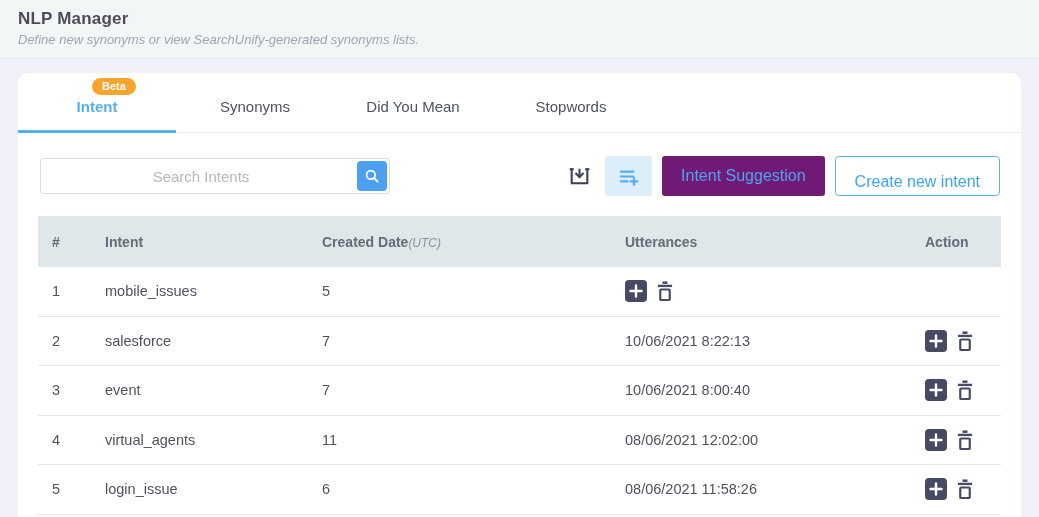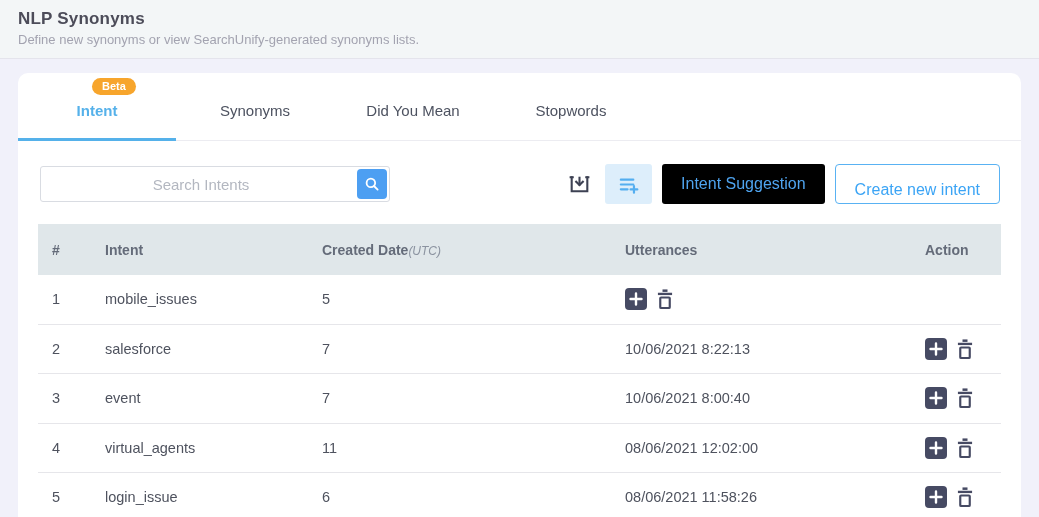--- a/index.html
+++ b/index.html
@@ -18,32 +18,33 @@
   .page-title {
     font-size: 17px;
     font-weight: bold;
     color: #4c4c59;
     letter-spacing: .2px;
   }
   .page-subtitle {
     font-size: 13px;
     color: #a3a3b0;
     margin-top: 3px;
+    font-style: italic;
   }
   
   .card {
     margin: 14px 18px 0 18px;
     background: #ffffff;
     border-radius: 10px 10px 0 0;
     height: 455px;
   }
   
   .tabs {
     display: flex;
-    height: 68px;
+    height: 60px;
     border-bottom: 1px solid #ececf1;
   }
   .tab {
     position: relative;
     width: 158px;
     display: flex;
     align-items: center;
     justify-content: center;
     padding-top: 8px;
     font-size: 15px;
@@ -129,21 +130,21 @@
     border-radius: 3px;
     margin-right: 10px;
     display: flex;
     align-items: center;
     justify-content: center;
     cursor: pointer;
   }
   .btn-soft {
     height: 40px;
     padding: 0 19px;
-    background: #000000;
+    background: #701a75;
     border: none;
     border-radius: 3px;
     color: #4fa4ef;
     font-family: inherit;
     font-size: 16px;
     margin-right: 10px;
     cursor: pointer;
   }
   .btn-outline {
     height: 40px;
@@ -193,21 +194,21 @@
     border: none;
     padding: 0;
     display: flex;
     cursor: pointer;
   }
 </style>
 </head>
 <body>
 
 <div class="page-header">
-  <div class="page-title">NLP Synonyms</div>
+  <div class="page-title">NLP Manager</div>
   <div class="page-subtitle">Define new synonyms or view SearchUnify-generated synonyms lists.</div>
 </div>
 
 <div class="card">
 
   <div class="tabs">
     <div class="tab active">
       <span class="beta-badge">Beta</span>
       <span>Intent</span>
     </div>

